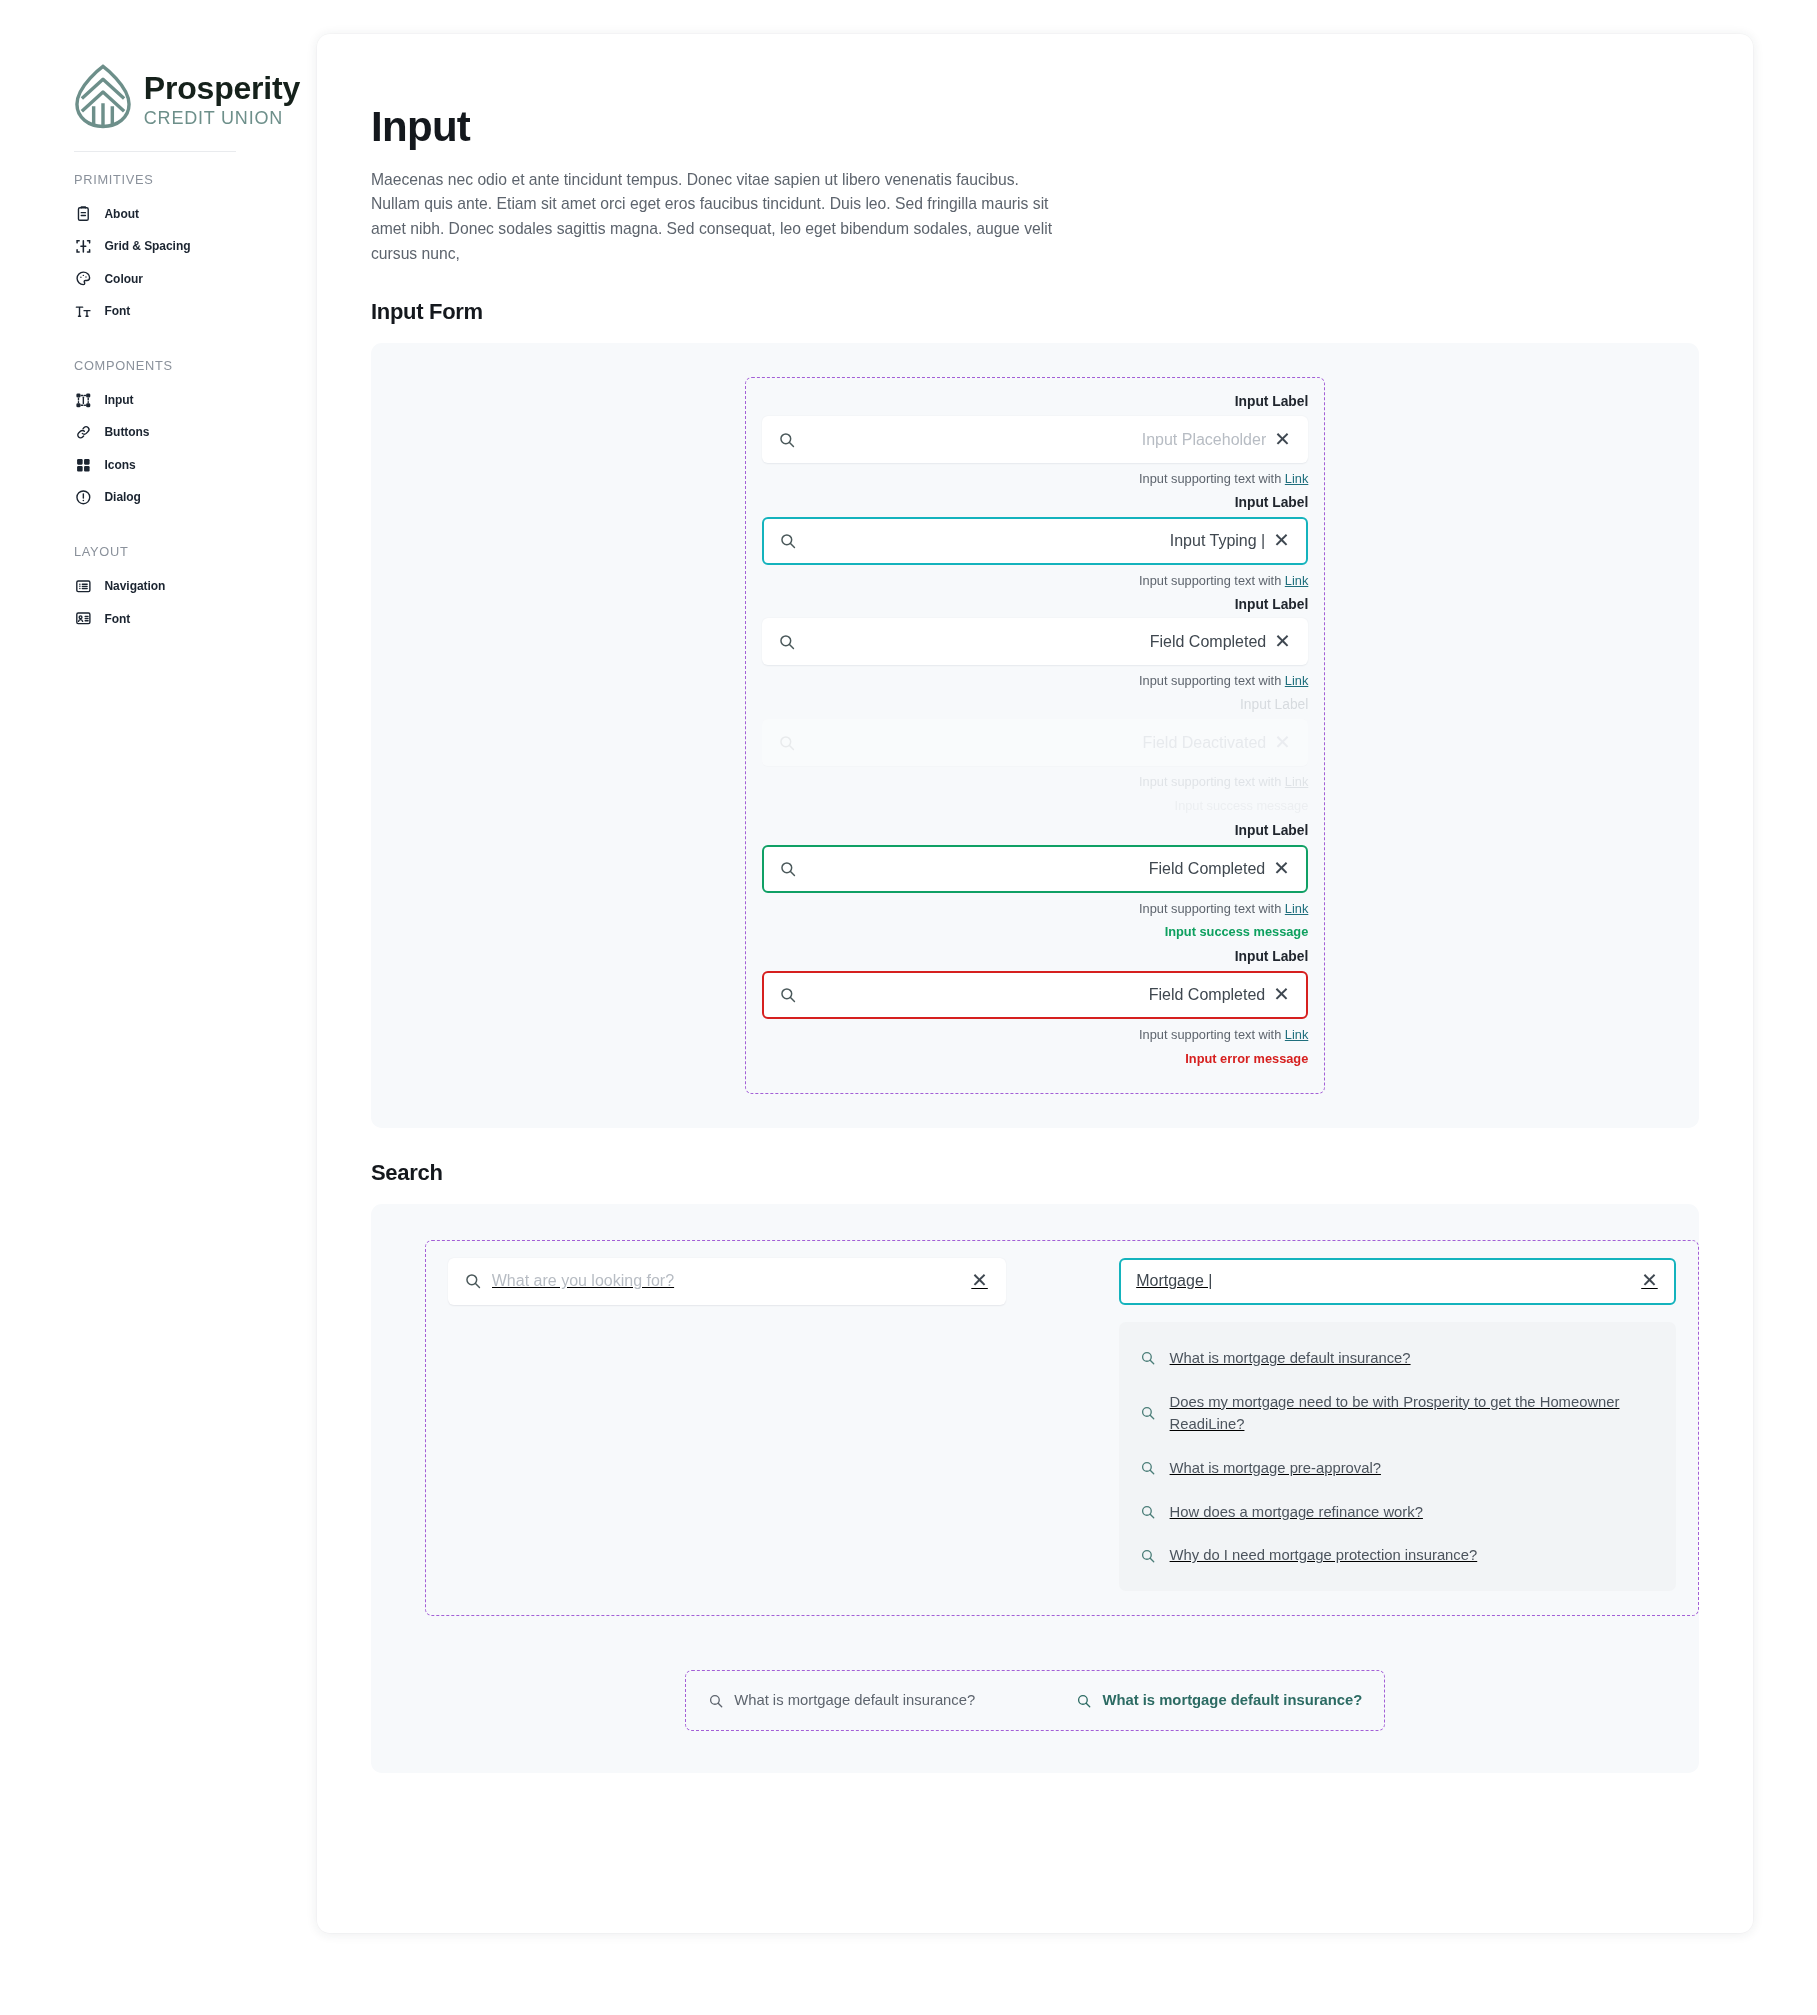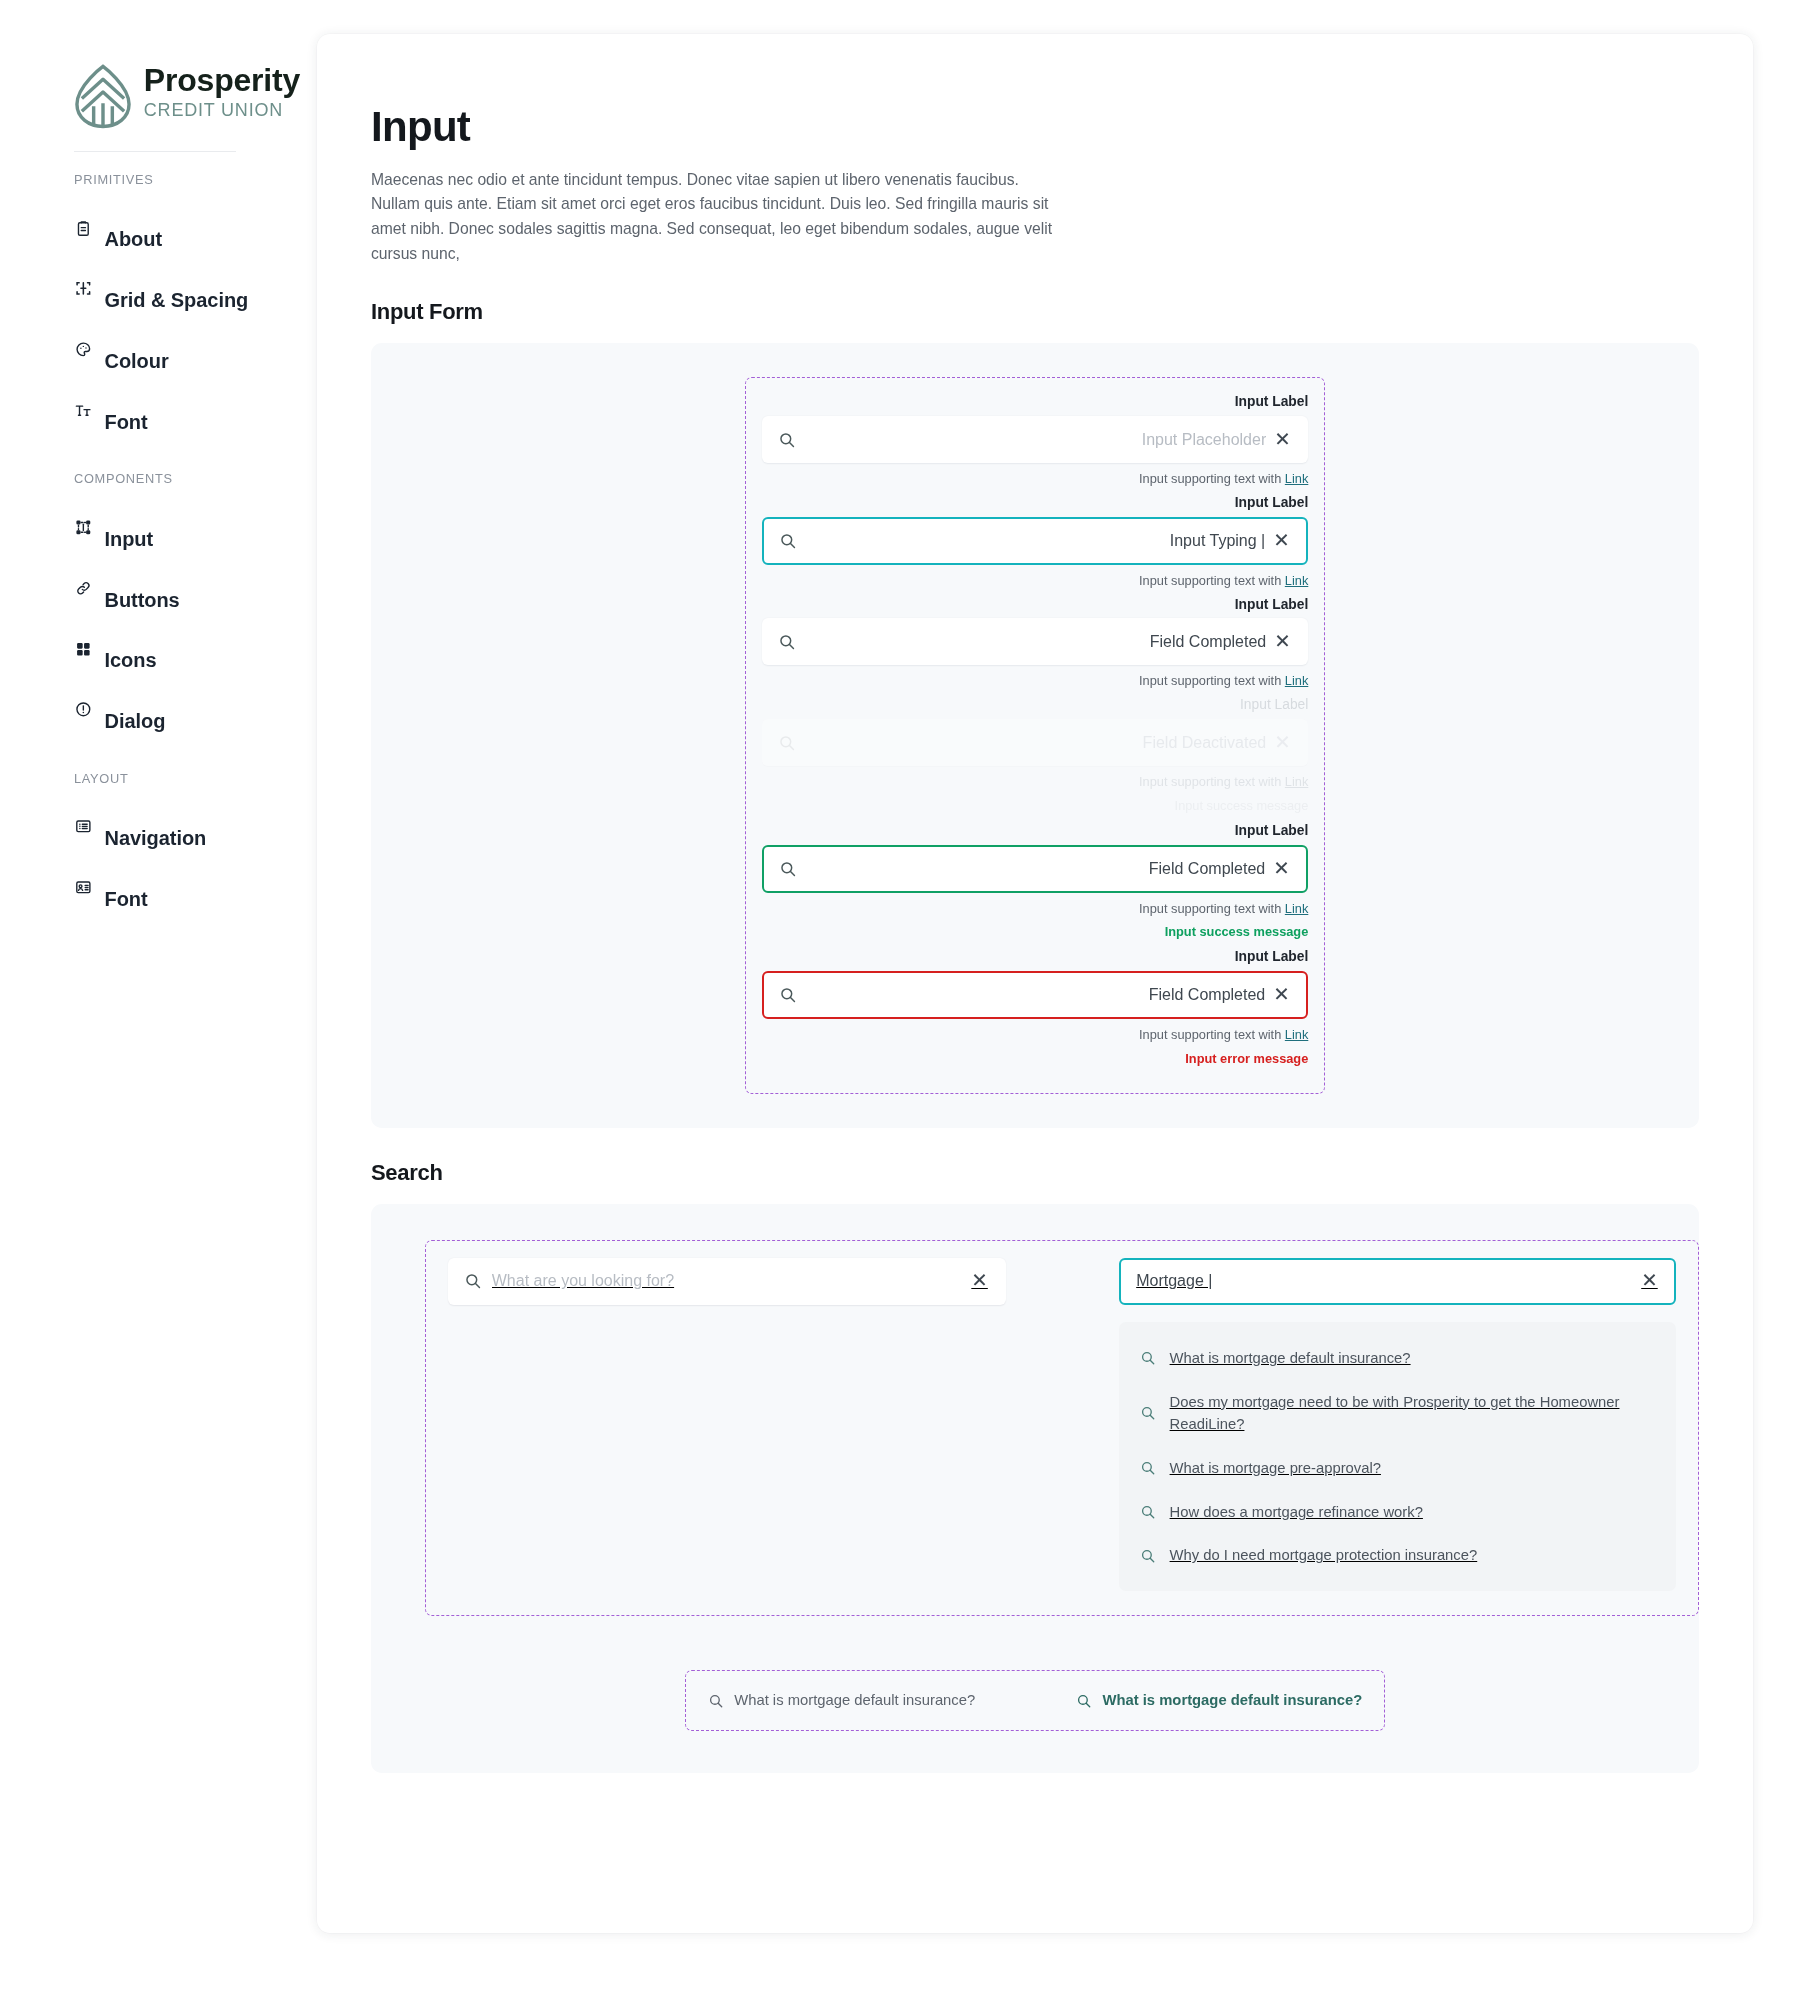--- a/index.html
+++ b/index.html
@@ -14,21 +14,21 @@
   
   .page { display: flex; width: 1817px; min-height: 2015px; align-items: flex-start; }
 
   
   .sidebar {
     width: 317px;
     flex: 0 0 317px;
     padding: 64px 0 0 74px;
     background: #ffffff;
   }
-  .brand { display: flex; align-items: flex-start; gap: 11.8px; margin-bottom: 0; }
+  .brand { display: flex; align-items: flex-end; gap: 11.8px; margin-bottom: 0; }
   .brand-mark { width: 58px; height: 65px; flex: 0 0 58px; }
   .brand-text { display: flex; flex-direction: column; justify-content: center; }
   .brand-name {
     font-size: 32px;
     font-weight: 700;
     color: #15211b;
     letter-spacing: -0.2px;
     line-height: 1.02;
   }
   .brand-sub {
@@ -57,25 +57,24 @@
   .nav-item {
     display: flex;
     align-items: center;
     gap: 11.8px;
     padding: 6.9px 0;
     cursor: pointer;
   }
   .nav-icon { width: 18.7px; height: 18.7px; flex: 0 0 18.7px; display: flex; align-items: center; justify-content: center; }
   .nav-icon svg { width: 16.7px; height: 16.7px; display: block; }
   .nav-label {
-    font-size: 20px;
+    font-size: 12px;
     font-weight: 600;
     color: #1b2430;
     letter-spacing: -0.05px;
-    margin-top: 24px;
   }
 
   
   .main-panel {
     flex: 1 1 auto;
     margin: 34px 64px 44px 0;
     background: #ffffff;
     border-radius: 12.8px;
     box-shadow: 0 1px 11.8px rgba(30,40,60,.09), 0 0 0 0.5px rgba(30,40,60,.03);
     padding: 69px 0 59px 0;

